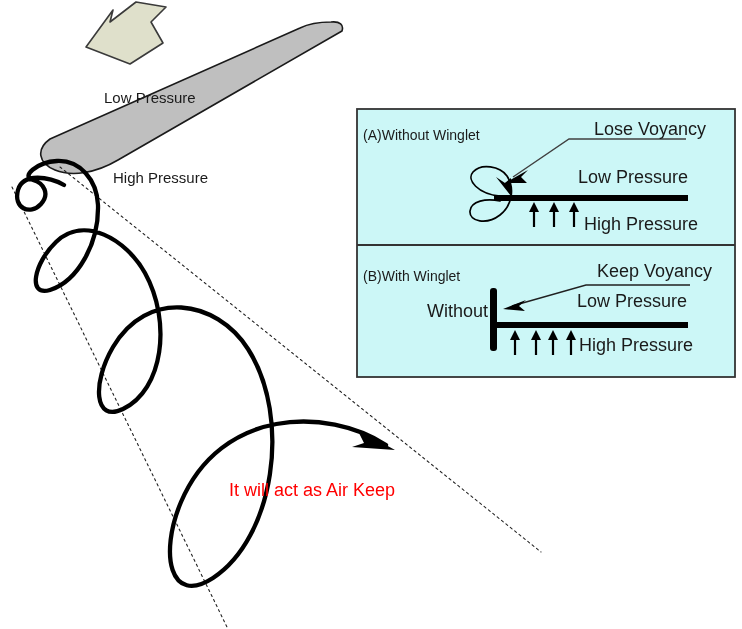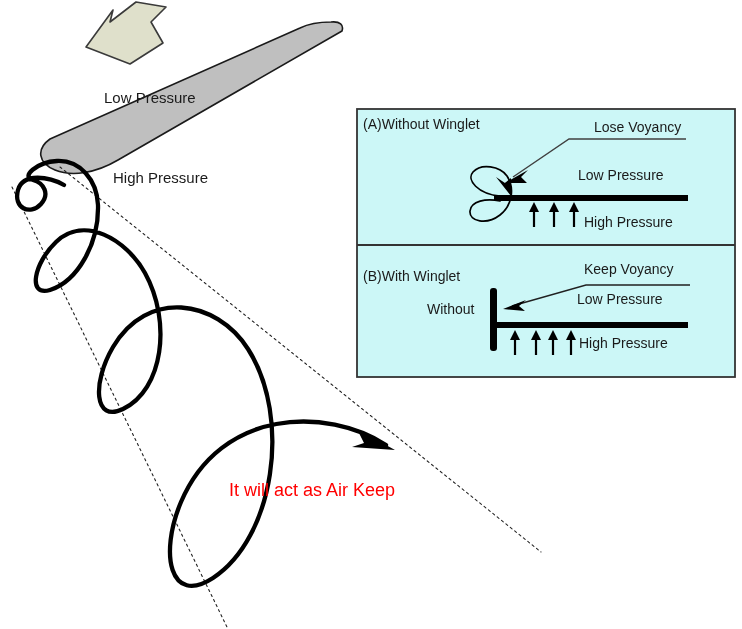--- a/index.html
+++ b/index.html
@@ -31,21 +31,21 @@
   }
   .lbl {
     position: absolute;
     white-space: nowrap;
     color: #1a1a1a;
     font-family: "Liberation Sans", sans-serif;
     line-height: 1;
   }
   .lbl-wing      { font-size: 15px; }
   .lbl-panel-ttl { font-size: 14px; }
-  .lbl-panel     { font-size: 14px; }
+  .lbl-panel     { font-size: 18px; }
   .lbl-red {
     font-size: 18px;
     color: #ff0000;
   }
 </style>
 </head>
 <body>
 
 <div id="stage">
 
@@ -130,24 +130,24 @@
       <line x1="536" y1="355" x2="536" y2="335" stroke="#000000" stroke-width="2.2"></line>
       <polygon points="536,330 531,340 541,340" fill="#000000"></polygon>
       <line x1="553" y1="355" x2="553" y2="335" stroke="#000000" stroke-width="2.2"></line>
       <polygon points="553,330 548,340 558,340" fill="#000000"></polygon>
       <line x1="571" y1="355" x2="571" y2="335" stroke="#000000" stroke-width="2.2"></line>
       <polygon points="571,330 566,340 576,340" fill="#000000"></polygon>
     </g>
 
   </svg>
 
-  <div class="lbl lbl-panel-ttl" style="left:363px; top:117px;">(A)Without Winglet</div>
+  <div class="lbl lbl-panel-ttl" style="left:363px; top:128px;">(A)Without Winglet</div>
   <div class="lbl lbl-panel" style="left:594px; top:120px;">Lose Voyancy</div>
   <div class="lbl lbl-panel" style="left:578px; top:168px;">Low Pressure</div>
   <div class="lbl lbl-panel" style="left:584px; top:215px;">High Pressure</div>
 
   <div class="lbl lbl-panel-ttl" style="left:363px; top:253px;margin-top:16px;">(B)With Winglet</div>
-  <div class="lbl lbl-panel" style="left:584px; top:262px;">Keep Voyancy</div>
+  <div class="lbl lbl-panel" style="left:597px; top:262px;">Keep Voyancy</div>
   <div class="lbl lbl-panel" style="left:577px; top:292px;">Low Pressure</div>
   <div class="lbl lbl-panel" style="left:427px; top:302px;">Without</div>
   <div class="lbl lbl-panel" style="left:579px; top:336px;">High Pressure</div>
 
 </div>
 
 </body></html>

